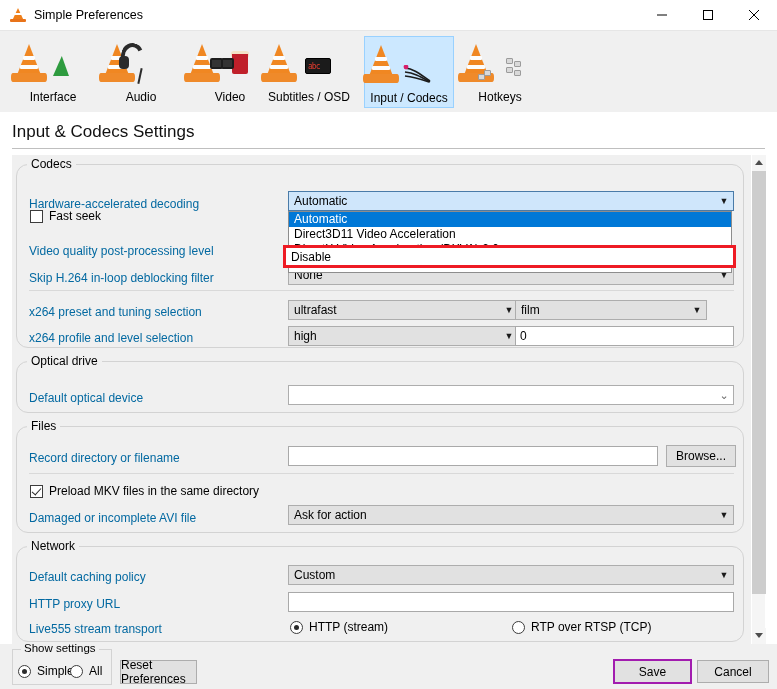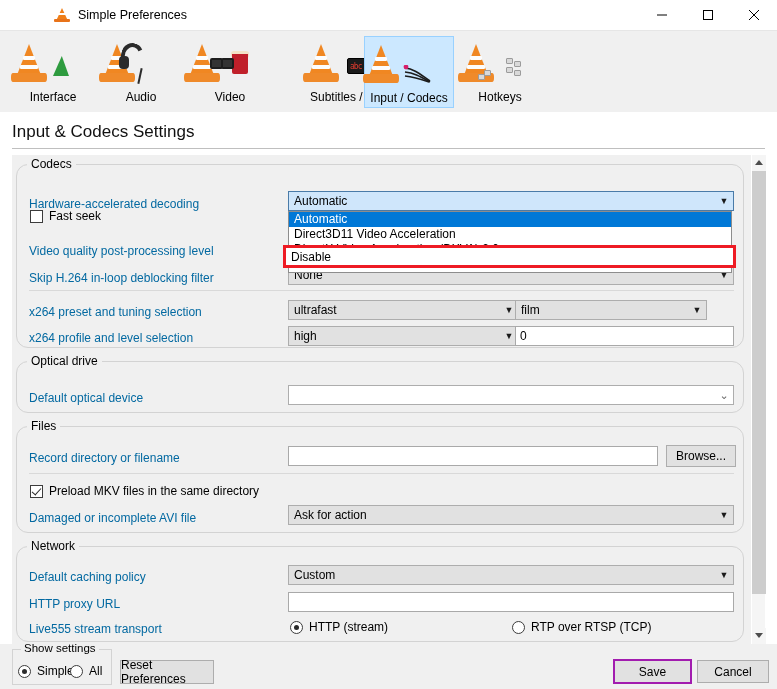--- a/index.html
+++ b/index.html
@@ -11,21 +11,21 @@
     font-family: "Liberation Sans", sans-serif;
     font-size: 12px;
     color: #000000;
     -webkit-font-smoothing: antialiased;
   }
 
   
   .titlebar {
     position: absolute; left: 0; top: 0; width: 777px; height: 30px;
     background: #ffffff;
-    display: flex; align-items: center; padding-left: 44px;
+    display: flex; align-items: center;
   }
   .title-icon {
     width: 16px; height: 16px; margin-left: 10px; margin-right: 8px;
     position: relative; flex: none;
   }
   .cone-mini {
     position: absolute; left: 2px; top: 1px;
     width: 0; height: 0;
     border-left: 6px solid transparent;
     border-right: 6px solid transparent;
@@ -328,21 +328,21 @@
           <div class="s2"></div>
           <div class="base"></div>
         </div>
       <div class="acc acc-popcorn-top"></div>
       <div class="acc acc-popcorn"></div>
       <div class="acc acc-glasses"></div>
     </div>
     <div class="tblabel">Video</div>
   </div>
 
-  <div class="tbitem" style="left:264px;margin-left:42px;">
+  <div class="tbitem" style="left:264px;">
     <div class="tbicon">
       <div class="cone" style="left:-6px;">
           <div class="body"></div>
           <div class="s1"></div>
           <div class="s2"></div>
           <div class="base"></div>
         </div>
       <div class="acc acc-screen"></div>
       <div class="acc acc-screen-txt">abc</div>
     </div>
@@ -521,21 +521,21 @@
   </div>
   <div class="rb" style="left:18px; top:20px;">
     <div class="ring on"></div>
     <div class="t">Simple</div>
   </div>
   <div class="rb" style="left:70px; top:20px;">
     <div class="ring"></div>
     <div class="t">All</div>
   </div>
 
-  <div class="pbtn" style="left:120px; top:16px; width:94px; height:24px;">
+  <div class="pbtn" style="left:120px; top:16px; width:77px; height:24px;">
     <span>Reset Preferences</span>
   </div>
 
   <div class="pbtn default" style="left:613px; top:15px; width:79px; height:25px;">
     <span>Save</span>
   </div>
   <div class="pbtn" style="left:697px; top:16px; width:72px; height:23px;">
     <span>Cancel</span>
   </div>
 </div>

